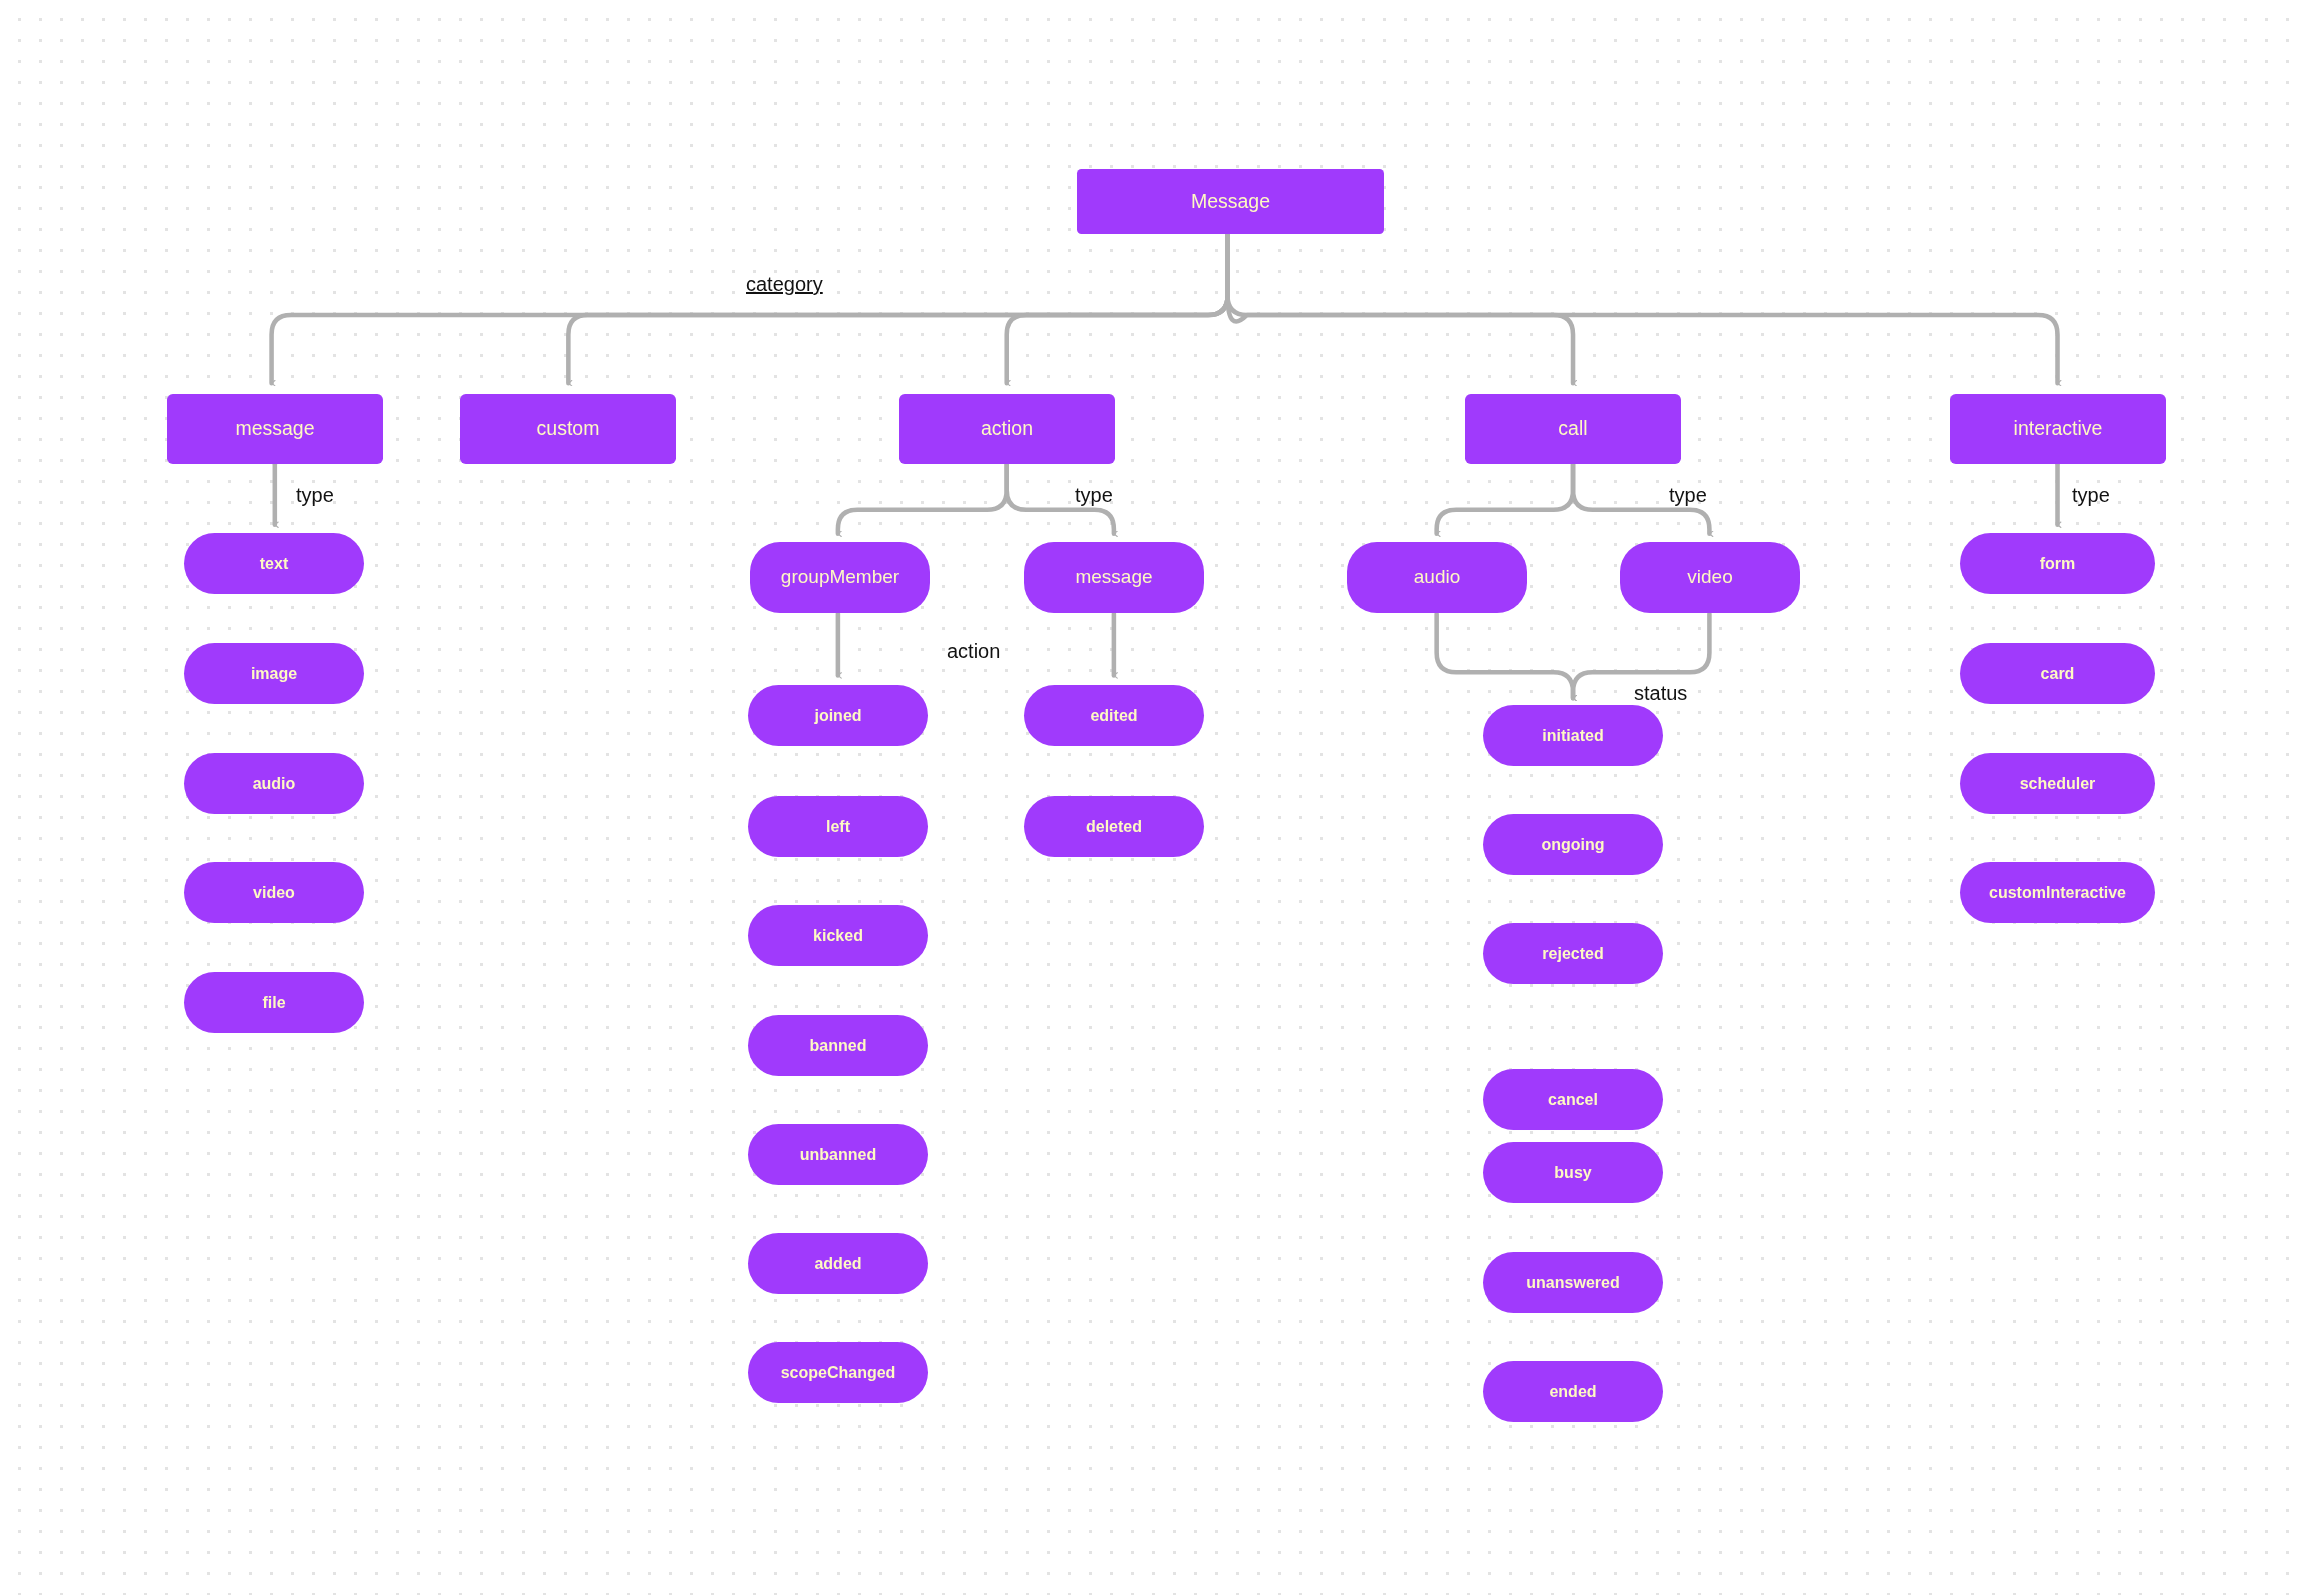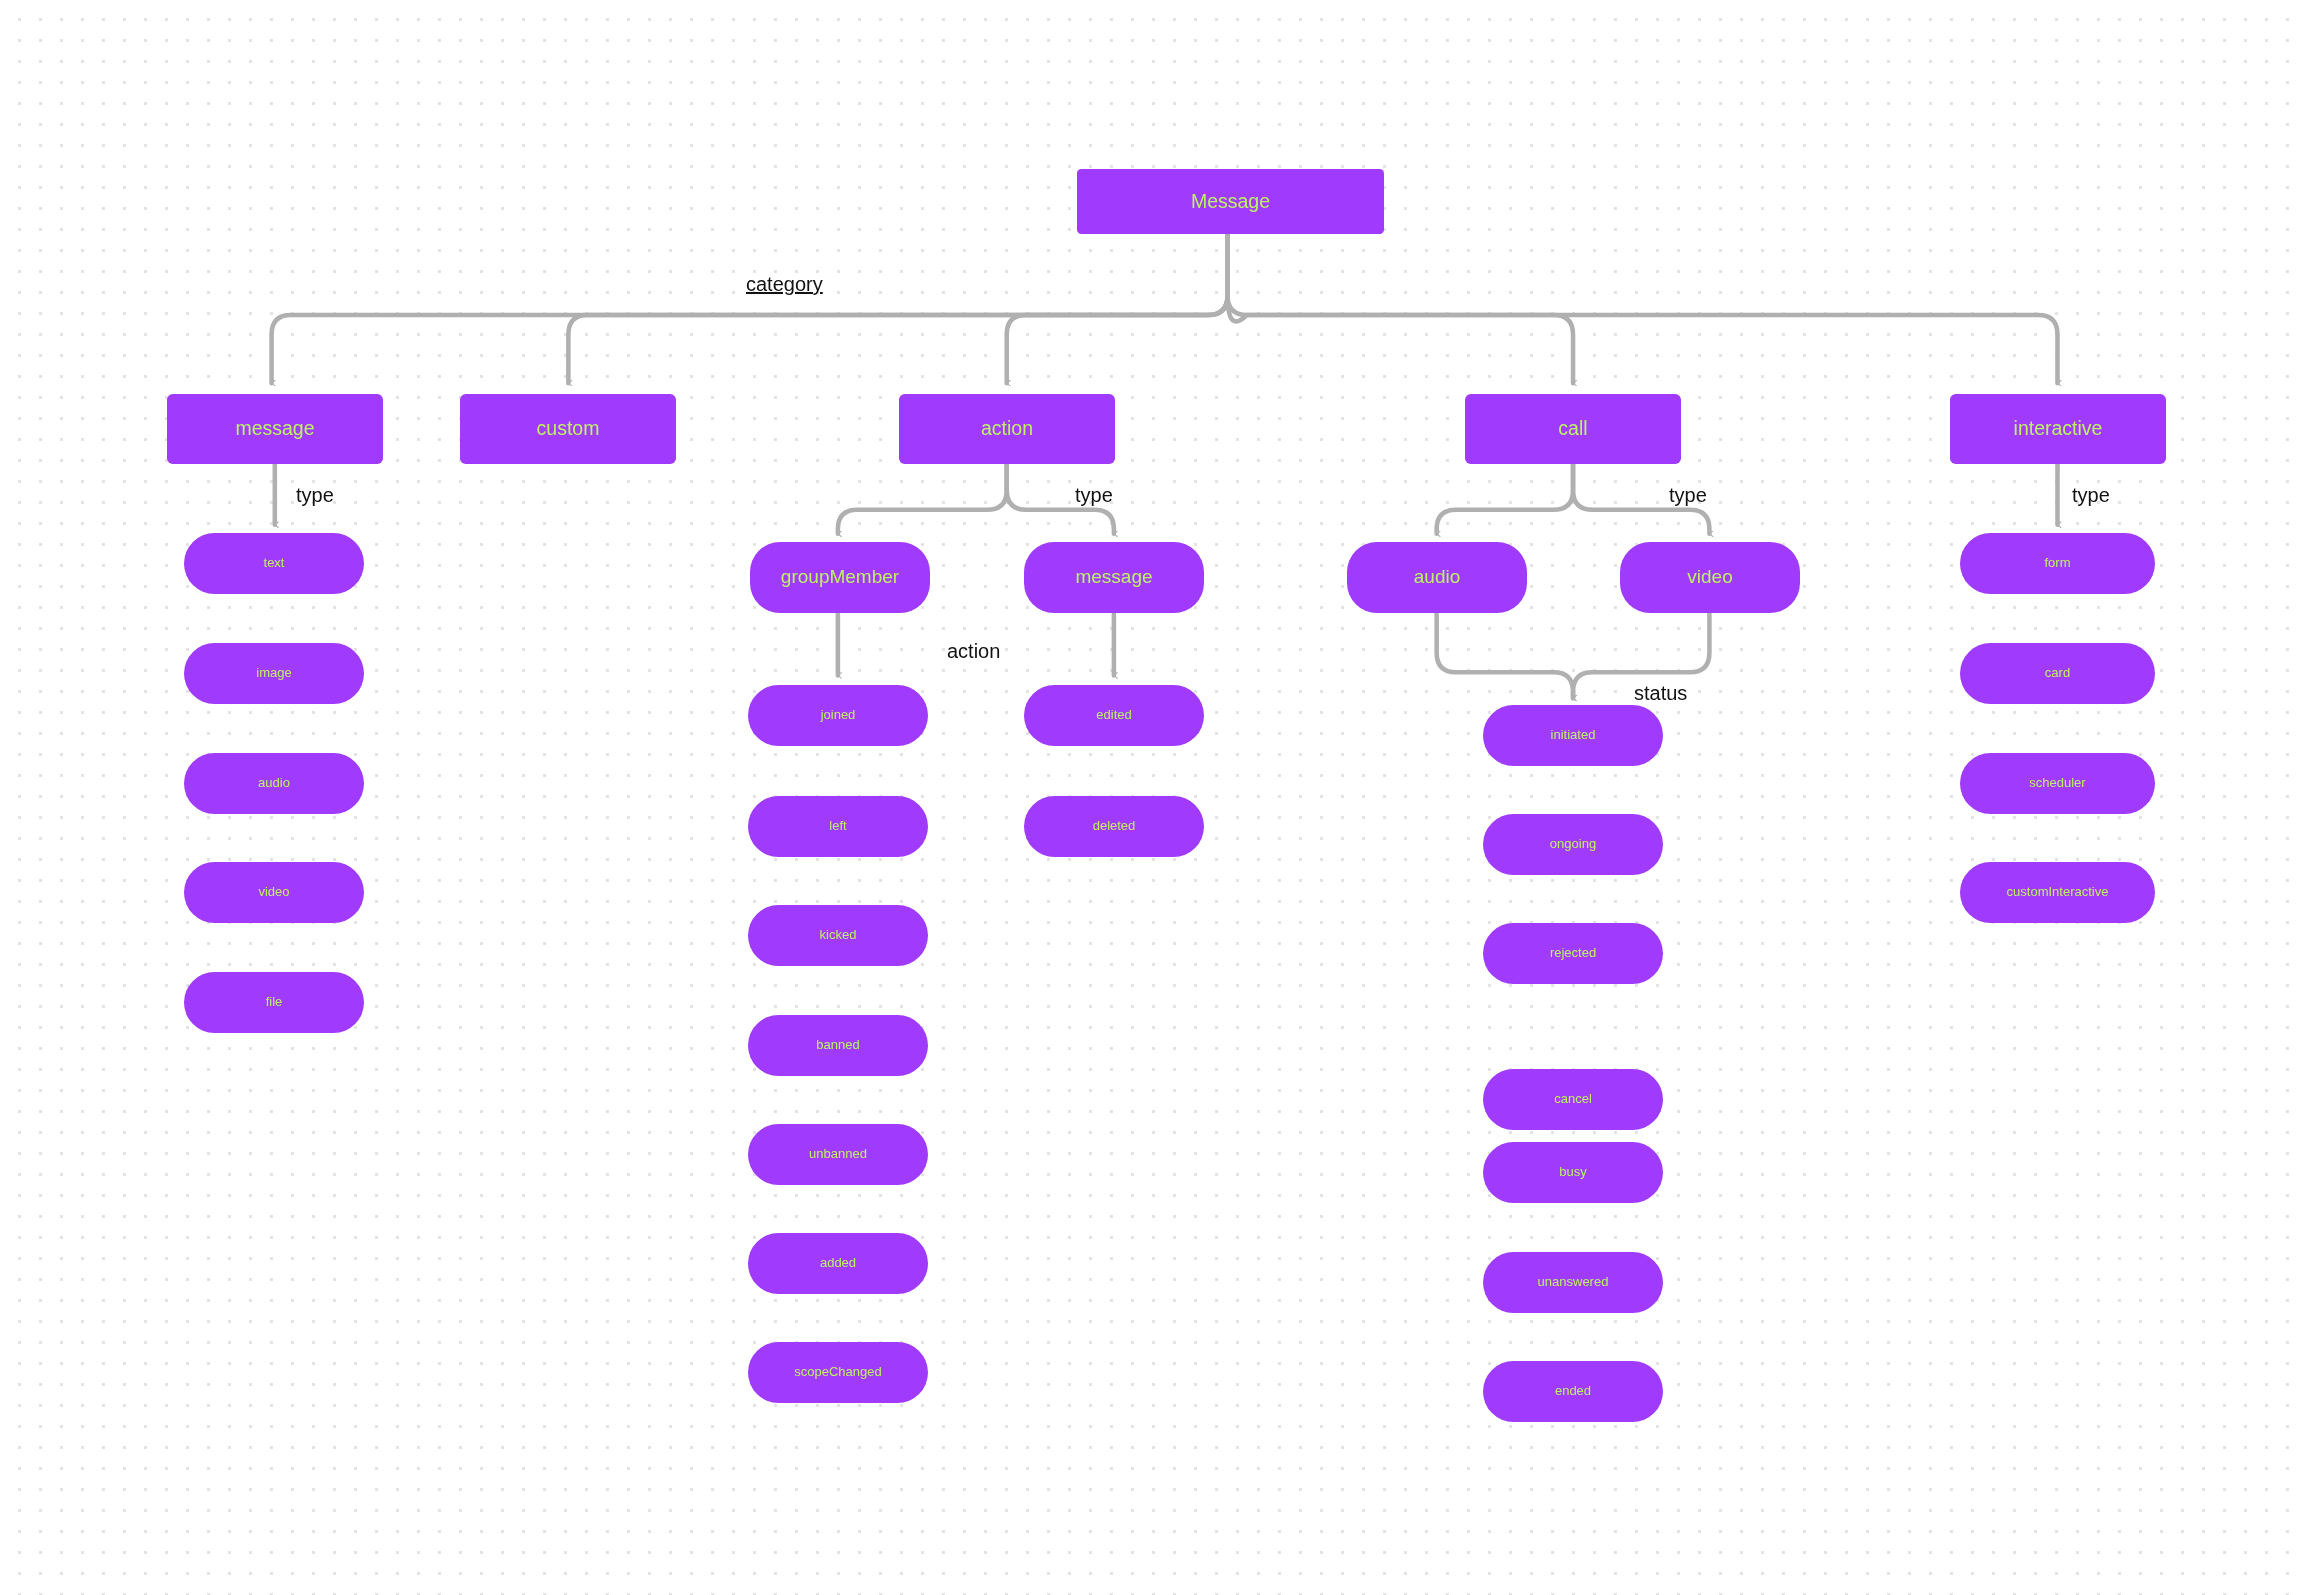--- a/index.html
+++ b/index.html
@@ -28,42 +28,43 @@
     width: 2307px;
     height: 1595px;
     pointer-events: none;
   }
   .node {
     position: absolute;
     box-sizing: border-box;
     display: flex;
     align-items: center;
     justify-content: center;
-    color: #bef264;
+    color: #fef9c3;
     background: #a03afc;
     text-align: center;
     line-height: 1.1;
     user-select: none;
     white-space: nowrap;
   }
   .node.root {
     border-radius: 4.5px;
     font-size: 19.5px;
   }
   .node.lvl2 {
     border-radius: 5.8px;
     font-size: 19.5px;
   }
   .node.lvl3 {
     border-radius: 30px;
     font-size: 19px;
   }
   .node.pill {
     border-radius: 649px;
-    font-size: 13px;
+    font-size: 16px;
+    font-weight: bold;
   }
   .edge-label {
     position: absolute;
     color: #121212;
     font-size: 20px;
     white-space: nowrap;
     user-select: none;
   }
 </style>
 </head>

